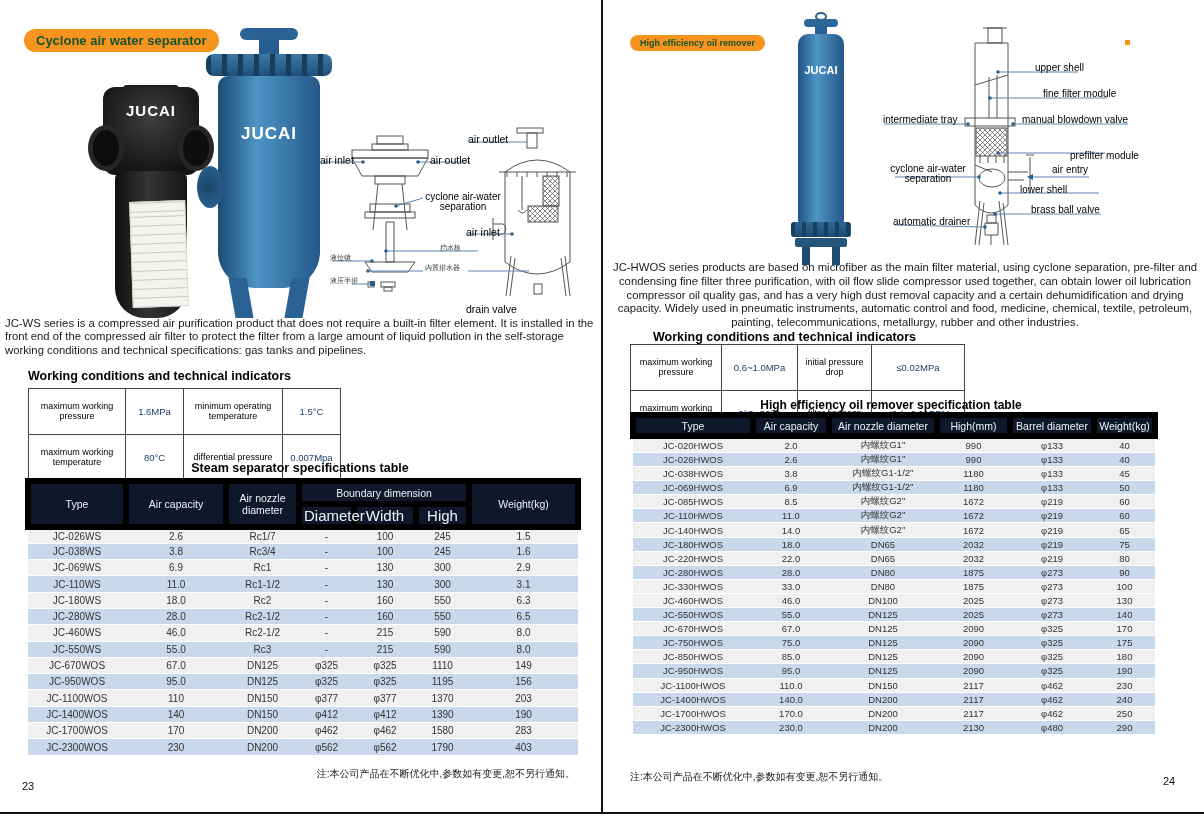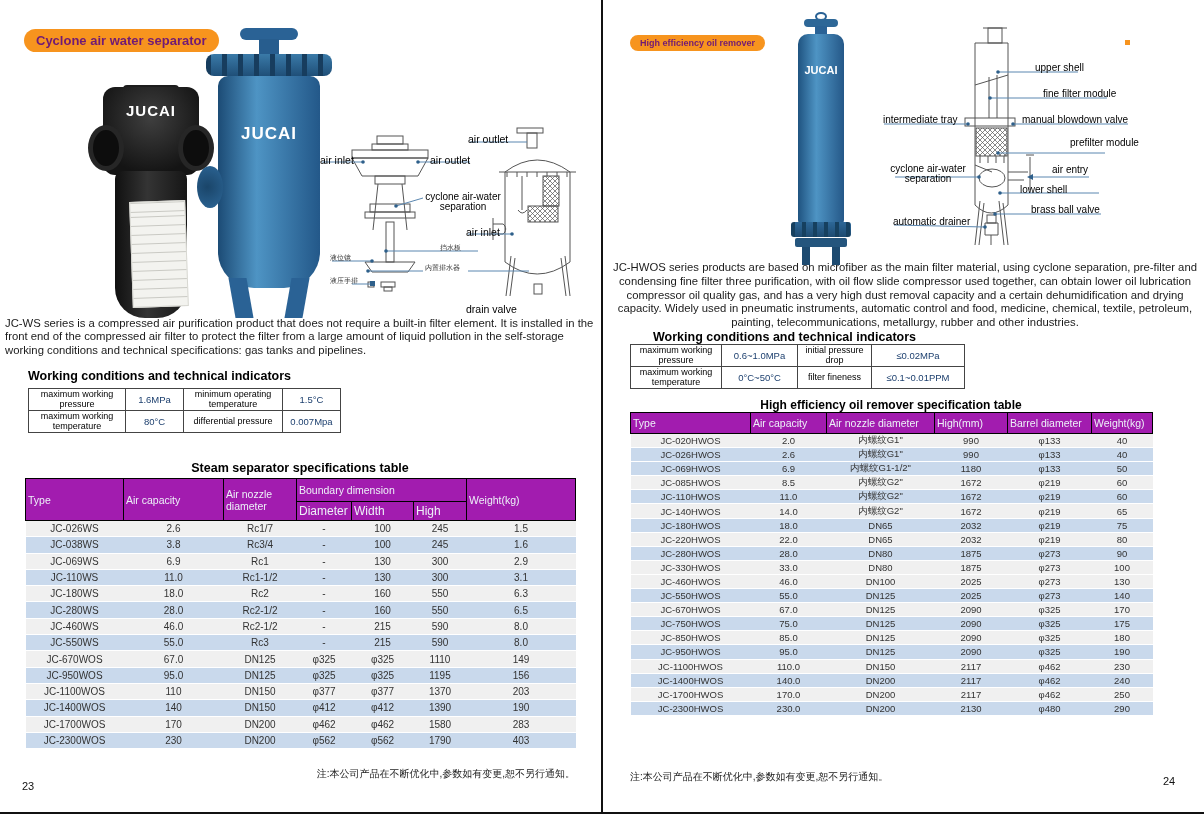--- a/index.html
+++ b/index.html
@@ -5,21 +5,21 @@
   * { margin:0; padding:0; box-sizing:border-box; }
   html,body { width:1204px; height:818px; }
   body { position:relative; background:#fff; font-family:"Liberation Sans", sans-serif; overflow:hidden; }
   .abs { position:absolute; }
 
   
   .divider-v { left:601px; top:0; width:2px; height:813px; background:#111; }
   .divider-h { left:0; top:812px; width:1204px; height:2px; background:#111; }
 
   
-  .badge { background:#f7941e; color:#701a75; font-weight:bold; border-radius:12px; white-space:nowrap; }
+  .badge { background:#f7941e; color:#14532d; font-weight:bold; border-radius:12px; white-space:nowrap; }
   .badge-left  { left:24px; top:29px; font-size:13px; padding:4px 12px; }
   .badge-right { left:630px; top:35px; font-size:9px; padding:3px 10px; }
   .orange-dot { left:1125px; top:40px; width:5px; height:5px; background:#f7941e; }
 
   
   .photo-black { left:95px; top:85px; width:112px; height:233px; }
   .pb-head { position:absolute; left:8px; top:2px; width:96px; height:88px; border-radius:12px;
              background:radial-gradient(circle at 50% 35%, #3f3f3f, #141414 75%); }
   .pb-top  { position:absolute; left:28px; top:0; width:56px; height:10px; background:#1d1d1d; border-radius:4px; }
   .pb-port { position:absolute; top:40px; width:36px; height:46px; border-radius:50%;
@@ -81,21 +81,21 @@
   .ll-manual { left:330px; top:276px; }
   .ll-tank-outlet { left:468px; top:133px; }
   .ll-tank-inlet { left:466px; top:226px; }
   .ll-drain-valve { left:466px; top:262px;margin-top:41px; }
 
   .rlbl { position:absolute; font-size:10px; color:#000; white-space:nowrap; }
   .rl-upper { left:1035px; top:62px; }
   .rl-fine { left:1032px; top:88px;padding-left:11px; }
   .rl-tray { left:883px; top:114px; }
   .rl-blowdown { left:1022px; top:114px; }
-  .rl-prefilter { left:1036px; top:137px;padding-left:34px; }
+  .rl-prefilter { left:1036px; top:150px;padding-left:34px; }
   .rl-cyclone { left:886px; top:164px; width:84px; white-space:normal; text-align:center; line-height:10px; }
   .rl-air-entry { left:1052px; top:164px; }
   .rl-lower { left:1020px; top:184px; }
   .rl-brass { left:1031px; top:204px; }
   .rl-autodrain { left:893px; top:216px;text-align:right; }
 
   .diagram-left { left:315px; top:126px; }
   .diagram-right { left:880px; top:25px; }
 
   
@@ -113,32 +113,32 @@
   .note-right { left:630px; top:770px; }
   .pageno { color:#111; font-size:11px; }
   .pageno-left { left:22px; top:780px; }
   .pageno-right { left:1163px; top:775px; }
 
   
   .cond-table { position:absolute; border-collapse:collapse; table-layout:fixed; }
   .cond-table-left { left:28px; top:388px; }
   .cond-table-right { left:630px; top:344px; }
   .cond-table td { border:1px solid #444; text-align:center; vertical-align:middle;
-                   height:21px; padding:1px 2px; }
+                   height:21px; padding:13px 2px; }
   .cond-label { font-size:9px; line-height:9.5px; color:#000; }
   .cond-value { font-size:9.5px; color:#1c3f6e; }
 
   
   .spec-table { position:absolute; border-collapse:collapse; table-layout:fixed; }
   .spec-table-left { left:25px; top:478px; width:550px; }
   .spec-table-right { left:630px; top:412px; width:522px; }
-  .spec-table thead th { background:#a21caf; color:#edf1f8; font-weight:normal;
-                         border:1px solid #000000; vertical-align:middle; text-align:left; padding:0 2px; }
+  .spec-table thead th { background:#0f172a; color:#edf1f8; font-weight:normal;
+                         border:6px solid #000000; vertical-align:middle; text-align:center; padding:0 2px; }
   .spec-table-left thead tr:first-child th { height:23px; font-size:10.5px; }
-  .spec-table-left thead tr:last-child th { height:19px; font-size:12px; }
+  .spec-table-left thead tr:last-child th { height:19px; font-size:15px; }
   .spec-table-right thead th { height:21px; font-size:10.5px; }
   .spec-table tbody td { text-align:center; vertical-align:middle; color:#333; padding:0; }
   .spec-table-left tbody td { font-size:10px; height:16.3px; }
   .spec-table-right tbody td { font-size:9.5px; height:14.1px; }
   .spec-table tbody tr { border-bottom:1px solid #fff; }
   .row-odd { background:#f0f0f0; }
   .row-even { background:#c9d9ec; }
 </style>
 </head>
 <body>
@@ -564,20 +564,28 @@
         <td>40</td>
       </tr>
       <tr class="row-even">
         <td>JC-026HWOS</td>
         <td>2.6</td>
         <td>内螺纹G1"</td>
         <td>990</td>
         <td>φ133</td>
         <td>40</td>
       </tr>
+      <tr class="row-odd">
+        <td>JC-038HWOS</td>
+        <td>3.8</td>
+        <td>内螺纹G1-1/2"</td>
+        <td>1180</td>
+        <td>φ133</td>
+        <td>45</td>
+      </tr>
       <tr class="row-even">
         <td>JC-069HWOS</td>
         <td>6.9</td>
         <td>内螺纹G1-1/2"</td>
         <td>1180</td>
         <td>φ133</td>
         <td>50</td>
       </tr>
       <tr class="row-odd">
         <td>JC-085HWOS</td>

